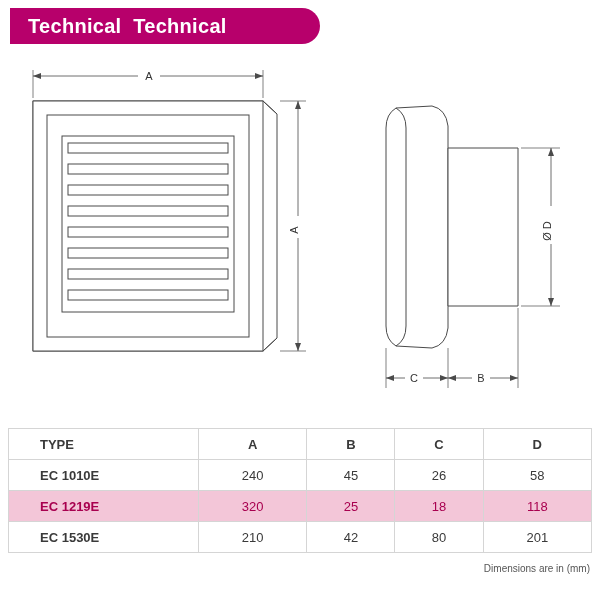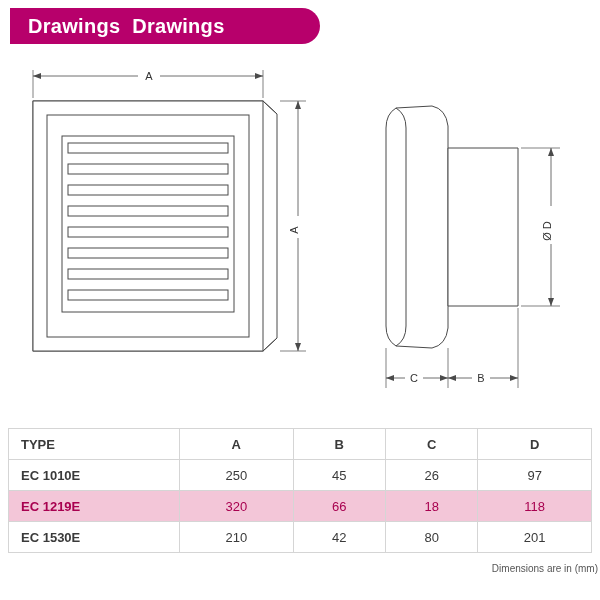--- a/index.html
+++ b/index.html
@@ -67,53 +67,53 @@
     color: #3a3a3a;
   }
   .spec-table thead th {
     font-weight: bold;
     font-size: 13px;
     background: #ffffff;
   }
   .spec-table thead th.type-col,
   .spec-table tbody td.type-col {
     text-align: left;
-    padding-left: 12px;
+    padding-left: 31px;
     font-weight: bold;
     width: 150px;
   }
   .spec-table tbody td {
     font-weight: normal;
   }
   .spec-table tbody tr.highlight td {
     background: #f3c6d8;
     color: #a8004f;
   }
   .spec-table tbody tr.highlight td.type-col {
     color: #a8004f;
   }
   .footnote {
     position: absolute;
-    right: 2px;
+    right: 10px;
     top: 563px;
     font-size: 10px;
     color: #555555;
     margin-left: 39px;
   }
   .dim-label {
     font-size: 11px;
     fill: #333333;
     font-family: "Liberation Sans", sans-serif;
   }
 </style>
 </head>
 <body>
 
 <div class="header-banner">
-  <span class="header-title">Drawings  Drawings</span>
+  <span class="header-title">Technical  Technical</span>
 </div>
 
 <div class="drawings">
   <svg width="600" height="370" viewBox="0 0 600 370" xmlns="http://www.w3.org/2000/svg">
     <g fill="none" stroke="#4a4a4a" stroke-width="1">
 
       <g>
 
         <path d="M33 53 L263 53 L277 66 L277 290 L263 303 L33 303 Z" fill="#ffffff" stroke="#4a4a4a"></path>
 
@@ -194,29 +194,29 @@
       <th class="type-col">TYPE</th>
       <th>A</th>
       <th>B</th>
       <th>C</th>
       <th>D</th>
     </tr>
   </thead>
   <tbody>
     <tr>
       <td class="type-col">EC 1010E</td>
-      <td>250</td>
+      <td>240</td>
       <td>45</td>
       <td>26</td>
-      <td>97</td>
+      <td>58</td>
     </tr>
     <tr class="highlight">
       <td class="type-col">EC 1219E</td>
       <td>320</td>
-      <td>66</td>
+      <td>25</td>
       <td>18</td>
       <td>118</td>
     </tr>
     <tr>
       <td class="type-col">EC 1530E</td>
       <td>210</td>
       <td>42</td>
       <td>80</td>
       <td>201</td>
     </tr>

